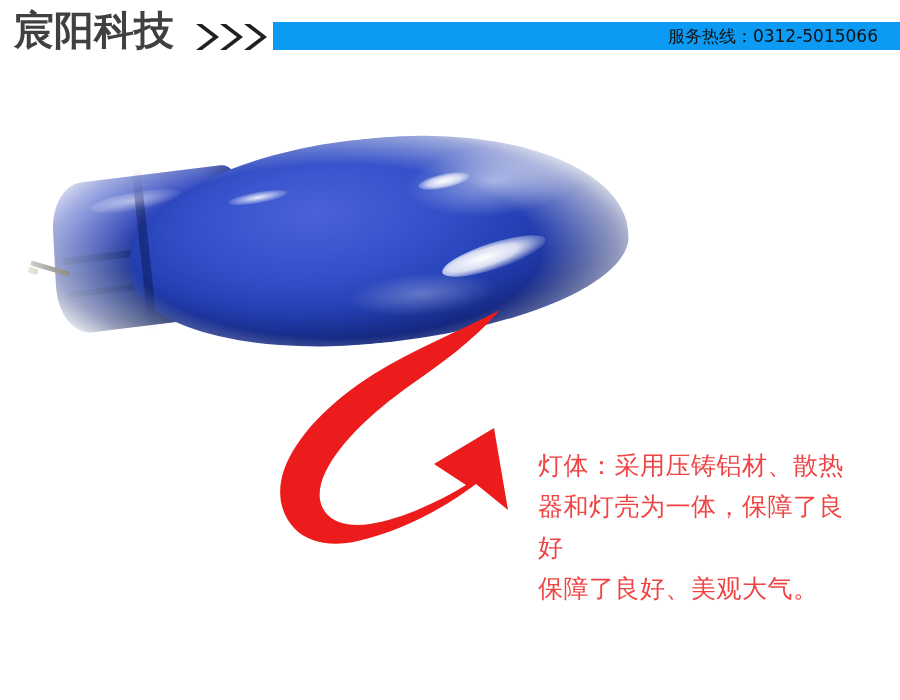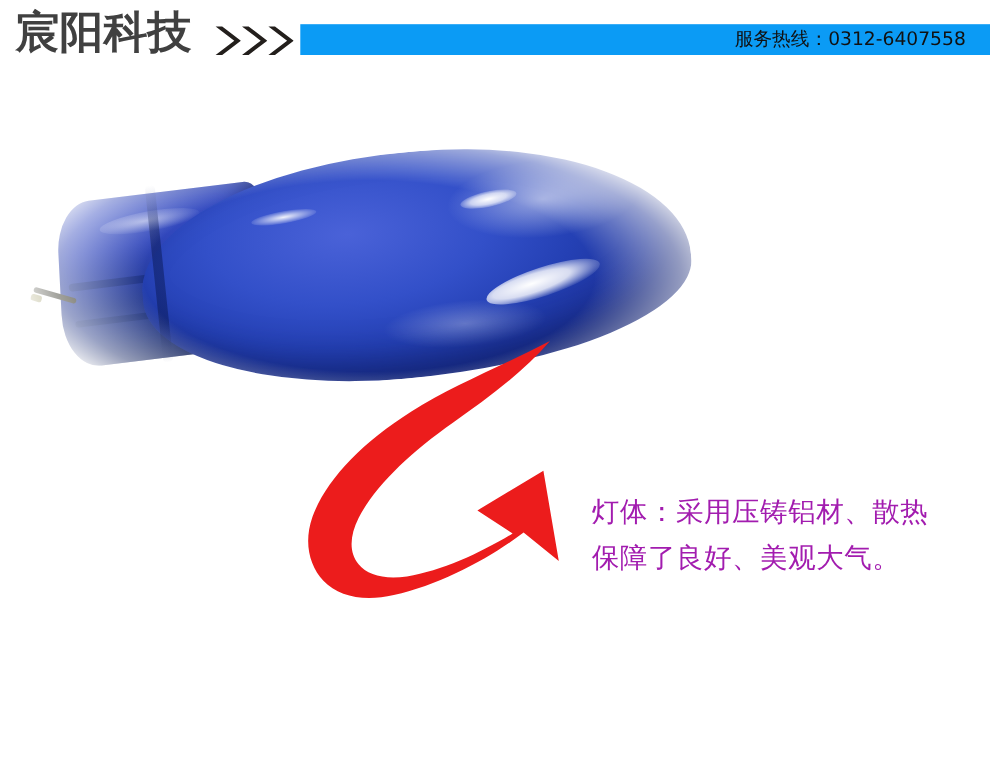--- a/index.html
+++ b/index.html
@@ -218,21 +218,21 @@
 
   
   .description {
     position: absolute;
     left: 538px;
     top: 445px;
     width: 330px;
     font-family: "DejaVu Sans", "Liberation Sans", sans-serif;
     font-size: 25px;
     line-height: 41px;
-    color: #a21caf;
+    color: #ef4444;
     letter-spacing: 0.5px;
     text-align: left;
   }
 </style>
 </head>
 <body>
 
 <div id="slide">
 
   <div class="header">
@@ -251,21 +251,21 @@
         </svg>
       </span>
       <span class="chev chev-3">
         <svg width="26" height="30" viewBox="0 0 26 30">
           <path d="M3 2 L20 15 L3 28 L9 28 L26 15 L9 2 Z" fill="#231f1c"></path>
         </svg>
       </span>
     </div>
 
     <div class="header-bar">
-      <div class="hotline">服务热线：0312-6407558</div>
+      <div class="hotline">服务热线：0312-5015066</div>
     </div>
   </div>
 
   <div class="product-photo">
     <div class="lamp-rear"></div>
     <div class="lamp-rear-hl"></div>
     <div class="lamp-rear-band1"></div>
     <div class="lamp-rear-band2"></div>
     <div class="lamp-cable"></div>
     <div class="lamp-cable-tip"></div>
@@ -291,16 +291,17 @@
                C 176 200, 140 217, 108 222
                C 88 225, 72 221, 64 211
                C 55 200, 56 185, 64 169
                C 78 141, 110 110, 150 82
                C 180 61, 212 38, 238 8 Z" fill="#ec1c1c"></path>
     </svg>
   </div>
 
   <div class="description">
     <div>灯体：采用压铸铝材、散热</div>
+    <div>器和灯壳为一体，保障了良好</div>
     <div>保障了良好、美观大气。</div>
   </div>
 
 </div>
 
 </body></html>

